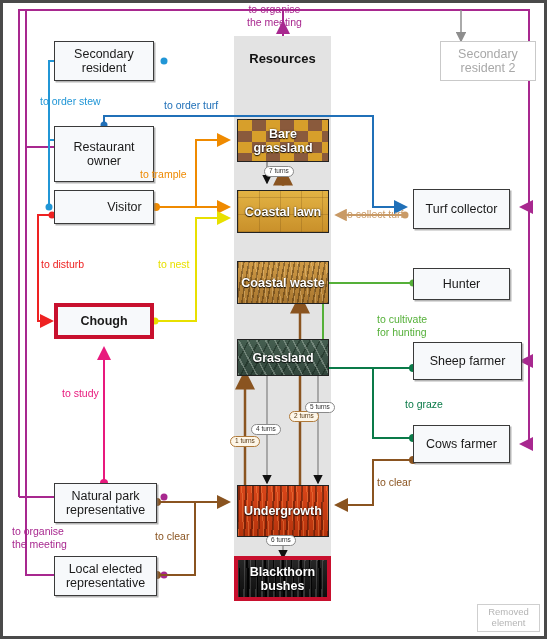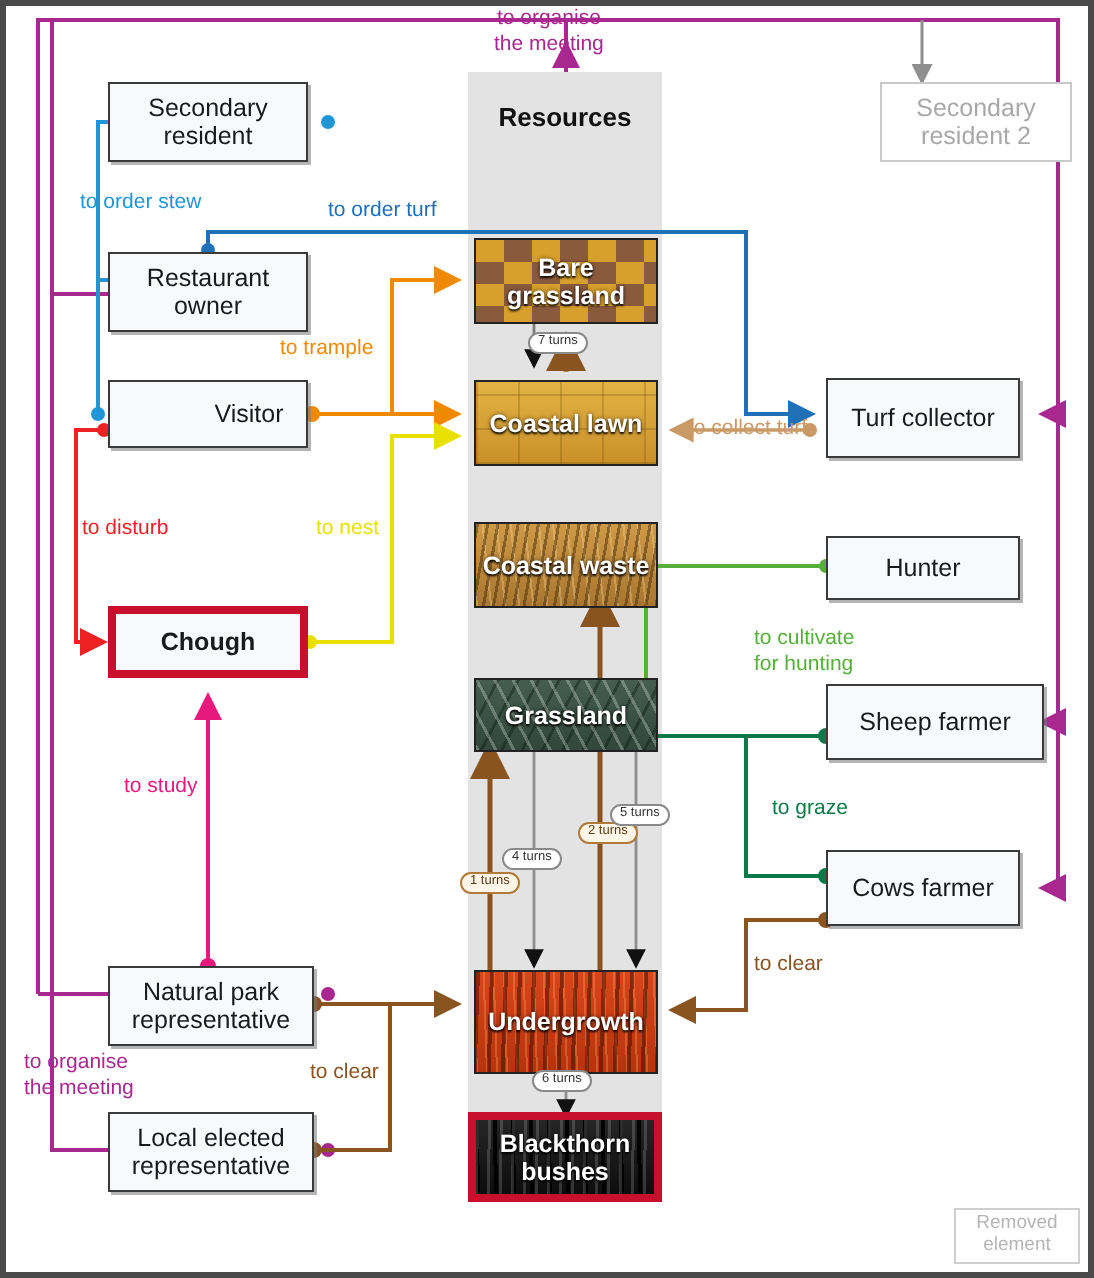--- a/index.html
+++ b/index.html
@@ -208,21 +208,21 @@
   </svg>
 
   <div class="node" style="left:54px;top:41px;width:100px;height:40px;">
       <span>Secondary resident</span>
     </div>
 
   <div class="node ghost" style="left:414px;top:41px;width:96px;height:40px;">
       <span>Secondary resident 2</span>
     </div>
 
-  <div class="node" style="left:54px;top:126px;width:100px;height:40px;">
+  <div class="node" style="left:54px;top:126px;width:100px;height:56px;">
       <span>Restaurant owner</span>
     </div>
 
   <div class="node" style="left:54px;top:190px;width:100px;height:34px;padding-left:41px;">
       <span>Visitor</span>
     </div>
 
   <div class="node highlight" style="left:54px;top:303px;width:100px;height:36px;">
       <span>Chough</span>
     </div>
@@ -278,21 +278,21 @@
   <div class="lbl" style="left:247px;top:3px;color:#a8288f;text-align:center;">to organise
 the meeting</div>
   <div class="lbl" style="left:40px;top:95px;color:#2196d6;">to order stew</div>
   <div class="lbl" style="left:164px;top:99px;color:#2070b8;">to order turf</div>
   <div class="lbl" style="left:140px;top:168px;color:#ef8a00;">to trample</div>
   <div class="lbl" style="left:41px;top:258px;color:#ee2222;">to disturb</div>
   <div class="lbl" style="left:158px;top:258px;color:#e8e000;">to nest</div>
   <div class="lbl" style="left:344px;top:208px;color:#c99a66;">to collect turf</div>
   <div class="lbl" style="left:377px;top:313px;color:#55b039;">to cultivate
 for hunting</div>
-  <div class="lbl" style="left:358px;top:398px;color:#0a7a48;padding-left:28px;">to graze</div>
+  <div class="lbl" style="left:377px;top:398px;color:#0a7a48;padding-left:28px;">to graze</div>
   <div class="lbl" style="left:62px;top:387px;color:#e8197d;">to study</div>
   <div class="lbl" style="left:377px;top:476px;color:#8a5420;">to clear</div>
   <div class="lbl" style="left:155px;top:530px;color:#8a5420;">to clear</div>
   <div class="lbl" style="left:12px;top:525px;color:#a8288f;">to organise
 the meeting</div>
 
   <div class="turn" style="left:264px;top:166px;">7 turns</div>
   <div class="turn" style="left:251px;top:424px;">4 turns</div>
   <div class="turn brown" style="left:230px;top:436px;">1 turns</div>
   <div class="turn brown" style="left:289px;top:411px;">2 turns</div>

